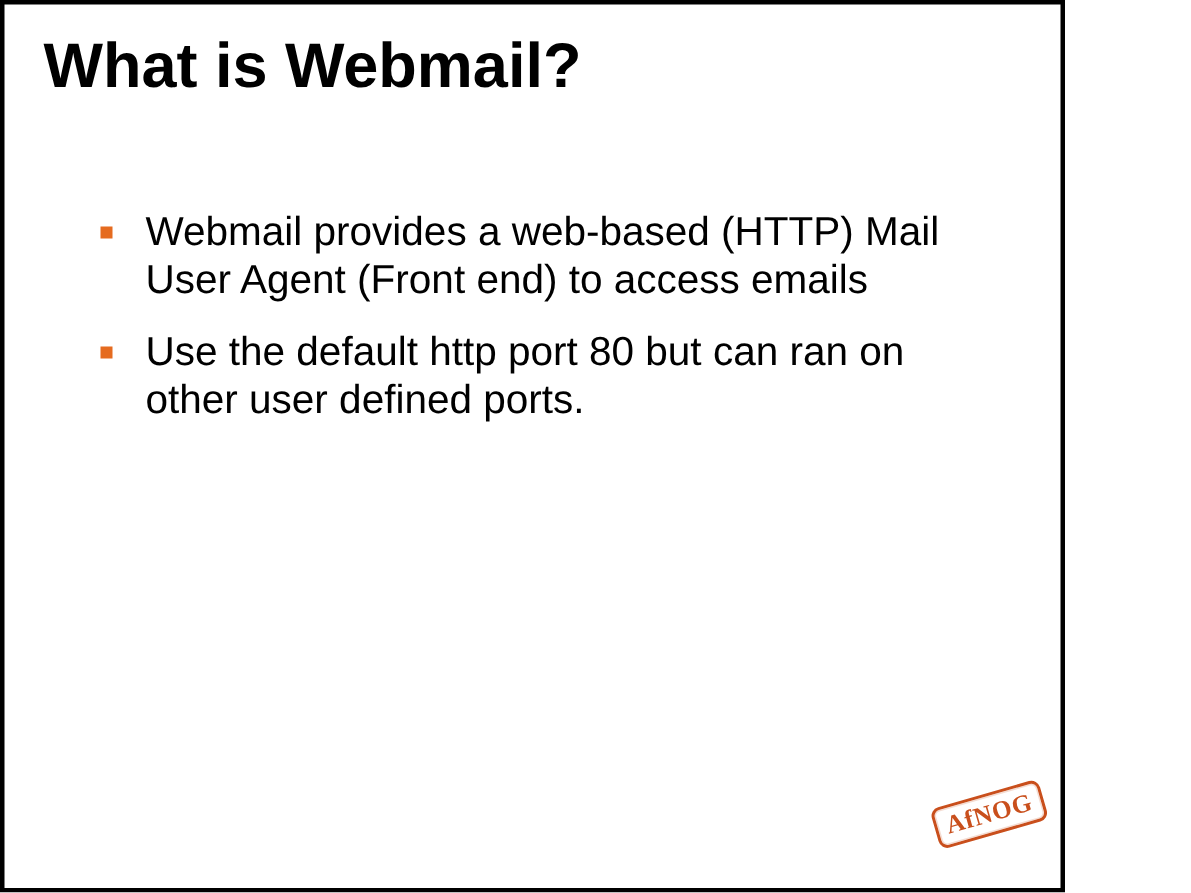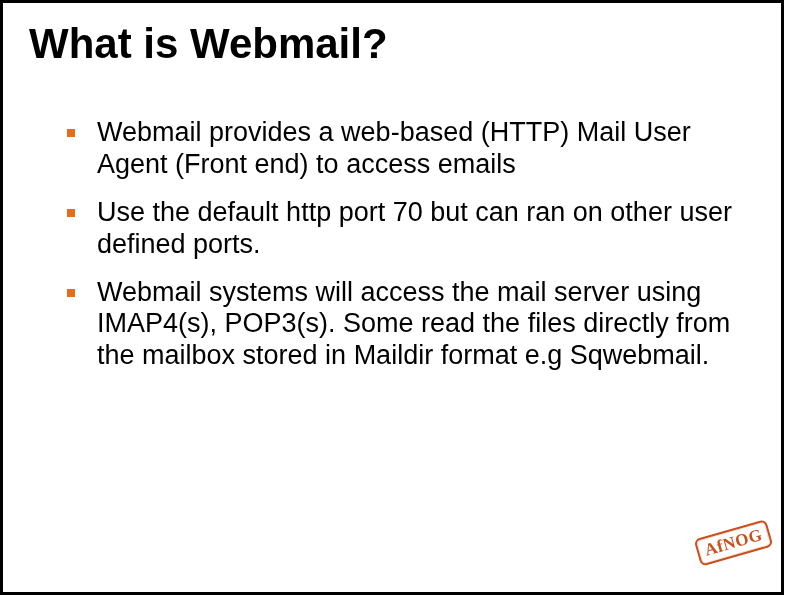--- a/index.html
+++ b/index.html
@@ -2,36 +2,36 @@
 <html><head>
 <meta charset="utf-8">
 <style>
   html, body {
     margin: 0;
     padding: 0;
     background: #fff;
   }
   .slide {
     box-sizing: border-box;
-    width: 784px;
+    width: 710px;
     height: 595px;
     border: 3px solid #000;
     background: #fff;
     position: relative;
     font-family: "Trebuchet MS", "Lucida Grande", Verdana, sans-serif;
     color: #000;
   }
   .title {
     font-size: 42px;
     font-weight: bold;
     margin: 18px 0 0 26px;
     line-height: 1.1;
   }
   .content {
-    margin: 50px 40px 0 58px;
+    margin: 72px 40px 0 58px;
   }
   ul.bullets {
     list-style: none;
     margin: 0;
     padding: 0;
   }
   ul.bullets > li {
     position: relative;
     padding-left: 36px;
     font-size: 27px;
@@ -71,21 +71,20 @@
 </style>
 </head>
 <body>
 
 <div class="slide">
   <h1 class="title">What is Webmail?</h1>
 
   <div class="content">
     <ul class="bullets">
       <li>Webmail provides a web-based (HTTP) Mail User Agent (Front end) to access emails</li>
-      <li>Use the default http port 70 but can ran on other user defined ports.</li>
-      <li> Webmail systems will access the mail server using IMAP4(s), POP3(s). Some read the files directly from the mailbox stored in Maildir format e.g Sqwebmail.</li>
+      <li>Use the default http port 80 but can ran on other user defined ports.</li>
     </ul>
   </div>
 
   <div class="logo">
     <span class="stamp">AfNOG</span>
   </div>
 </div>
 
 </body></html>

